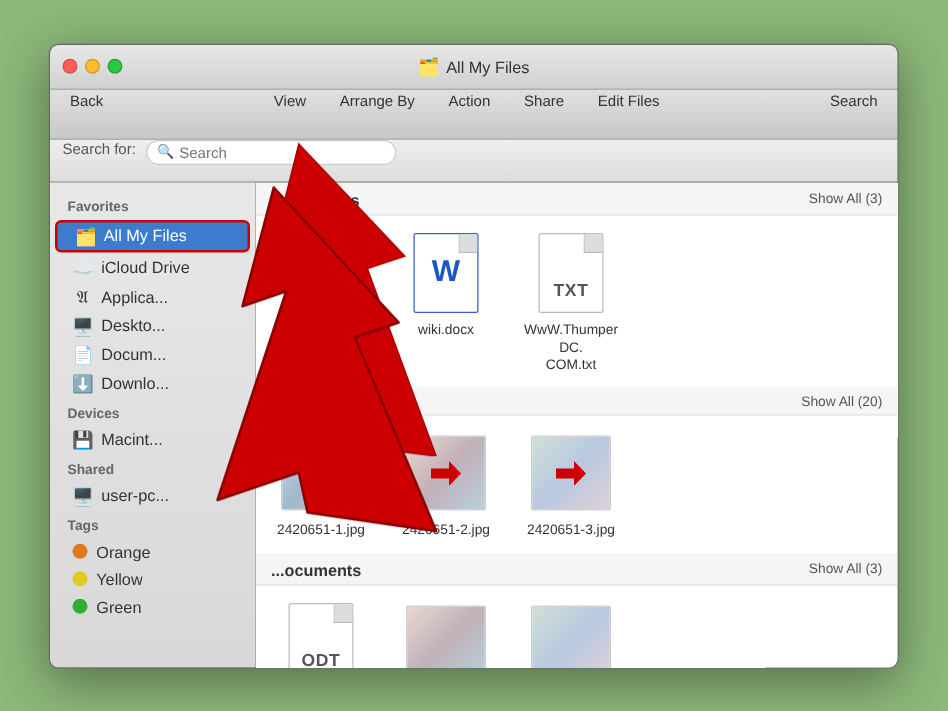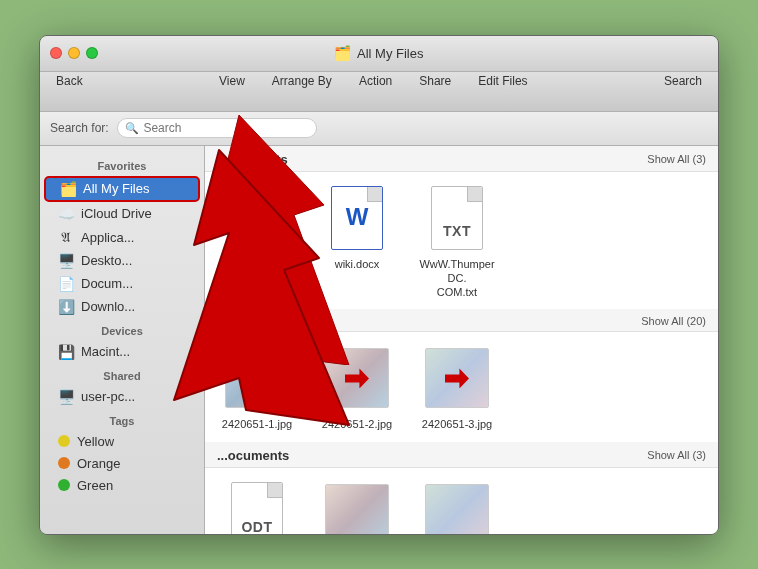--- a/index.html
+++ b/index.html
@@ -80,21 +80,21 @@
       padding: 2px 6px;
       border-radius: 4px;
     }
     .toolbar-spacer { flex: 1; }
 
     
     .searchbar {
       background: linear-gradient(to bottom, #eee, #ddd);
       height: 34px;
       display: flex;
-      align-items: center;
+      align-items: flex-start;
       padding: 0 10px;
       border-bottom: 1px solid #b0b0b0;
       flex-shrink: 0;
       gap: 8px;
     }
     .search-label {
       font-size: 12px;
       color: #555;
     }
     .search-input-wrap {
@@ -132,21 +132,20 @@
       overflow-y: auto;
       flex-shrink: 0;
       padding: 8px 0;
     }
     .sidebar-section-label {
       font-size: 11px;
       color: #666;
       font-weight: 600;
       padding: 6px 14px 3px;
       text-transform: none;
-      text-align: center;
     }
     .sidebar-item {
       display: flex;
       align-items: center;
       gap: 7px;
       padding: 3px 14px;
       font-size: 13px;
       color: #333;
       cursor: pointer;
       border-radius: 5px;
@@ -408,26 +407,26 @@
         </div>
 
         <div class="sidebar-section-label">Shared</div>
         <div class="sidebar-item">
           <span class="si-icon">🖥️</span>
           <span class="si-text">user-pc...</span>
         </div>
 
         <div class="sidebar-section-label">Tags</div>
         <div class="sidebar-item">
+          <div class="tag-dot" style="background:#e07820;"></div>
+          <span class="si-text">Orange</span>
+        </div>
+        <div class="sidebar-item">
           <div class="tag-dot" style="background:#e0cc20;"></div>
           <span class="si-text">Yellow</span>
-        </div>
-        <div class="sidebar-item">
-          <div class="tag-dot" style="background:#e07820;"></div>
-          <span class="si-text">Orange</span>
         </div>
         <div class="sidebar-item">
           <div class="tag-dot" style="background:#30b030;"></div>
           <span class="si-text">Green</span>
         </div>
       </div>
 
       <div class="content">
 
         <div class="content-section">

